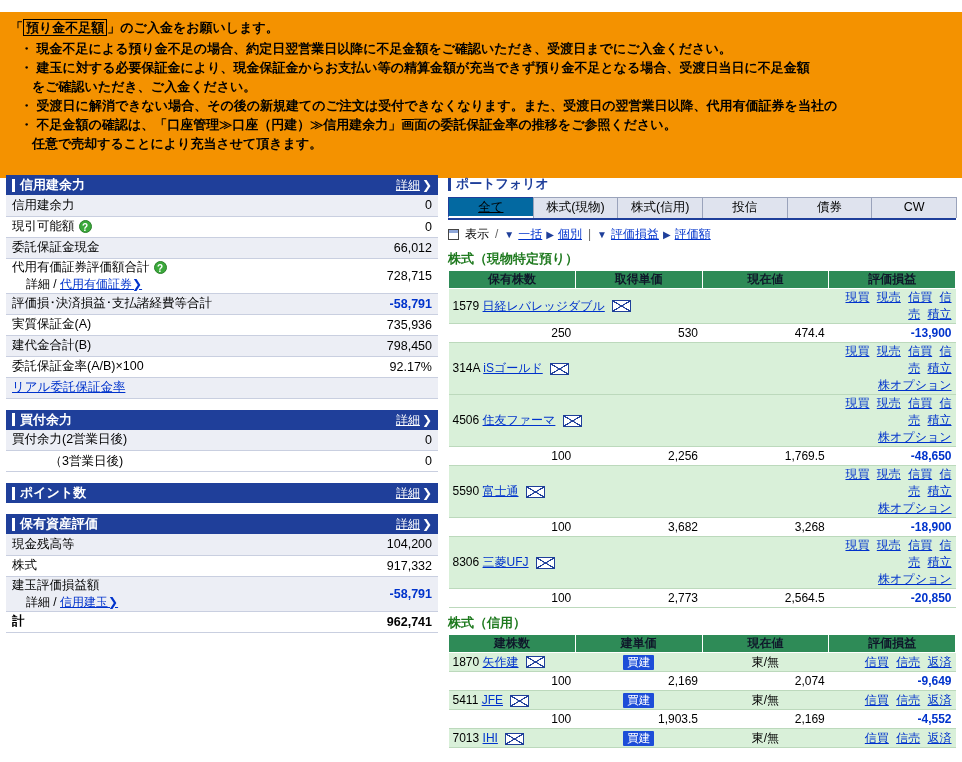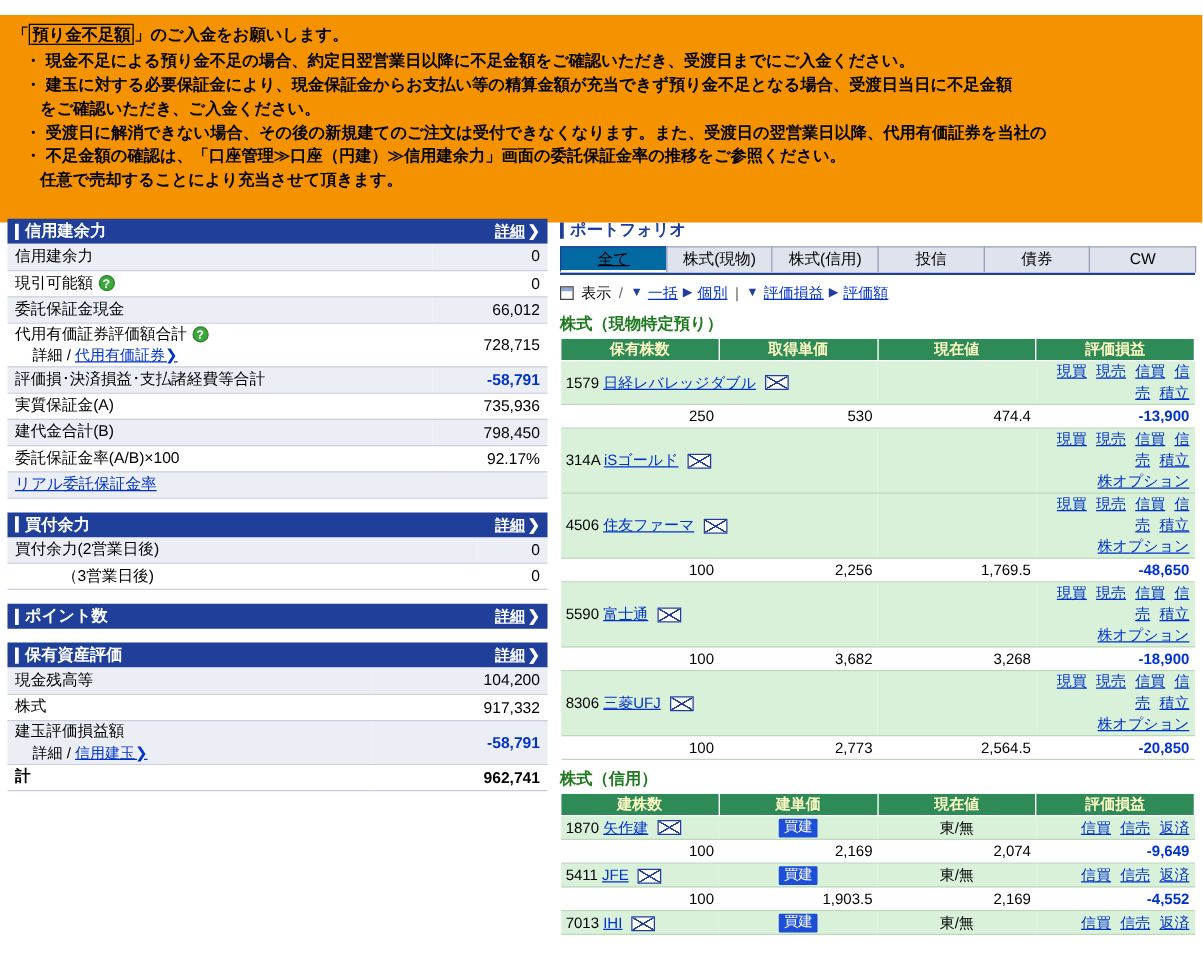--- a/index.html
+++ b/index.html
@@ -32,21 +32,21 @@
   }
 
   
   .panel-head {
     background: #1f3f9a; color: #fff; font-weight: bold; font-size: 13px;
     height: 20px; line-height: 20px; padding: 0 6px;
     display: flex; align-items: center; justify-content: space-between;
   }
   .panel-head .ttl { display: flex; align-items: center; }
   .panel-head .bar { display:inline-block; width: 3px; height: 13px; background:#fff; margin-right: 5px; }
-  .detail-link { color: #fff; font-size: 12px; font-weight: bold; text-decoration: underline; cursor: pointer; text-align: center; }
+  .detail-link { color: #fff; font-size: 12px; font-weight: normal; text-decoration: underline; cursor: pointer; text-align: center; }
   .detail-link .chev { text-decoration: none; display:inline-block; margin-left: 2px; }
 
   .kv { width: 100%; border-collapse: collapse; }
   .kv td { height: 21px; padding: 0 6px; font-size: 12.5px; border-bottom: 1px solid #c9cfe0; }
   .kv td.k { text-align: left; }
   .kv td.v { text-align: right; }
   .kv tr.alt td { background: #eceef5; }
   .kv tr.white td { background: #ffffff; }
   .neg { color: #0033cc; font-weight: bold; }
   .lnk { color: #0033cc; text-decoration: underline; cursor: pointer; }
@@ -79,21 +79,21 @@
   .toolbar .lnk { color:#0033cc; }
   .tri { color:#1f3f9a; font-size: 10px; }
   .sep { color:#666; margin: 0 2px; }
   .grid-ico { display:inline-block; width: 11px; height: 11px; border: 1px solid #444; background:
      linear-gradient(#8fa7d8,#8fa7d8) 0 0/100% 3px no-repeat, #fff; margin-right: 2px; }
 
   .sec-title { color:#1f7a1f; font-weight:bold; font-size:13px; margin: 6px 0 2px 0; }
 
   table.grid { width: 100%; border-collapse: collapse; }
   table.grid th {
-    background: #2e8b57; color:#fef9c3; font-weight: bold; font-size: 12px;
+    background: #2e8b57; color:#0f172a; font-weight: bold; font-size: 12px;
     height: 18px; border: 1px solid #fff; padding: 0 4px;
   }
   table.grid td {
     font-size: 12px; height: 19px; border-bottom: 1px solid #bcd9bc; padding: 0 4px;
   }
   tr.r1 td { background: #d9f0d9; }
   tr.r2 td { background: #ffffff; }
   .code { color:#000; }
   .name { color:#0033cc; text-decoration: underline; cursor:pointer; }
   .mail {

